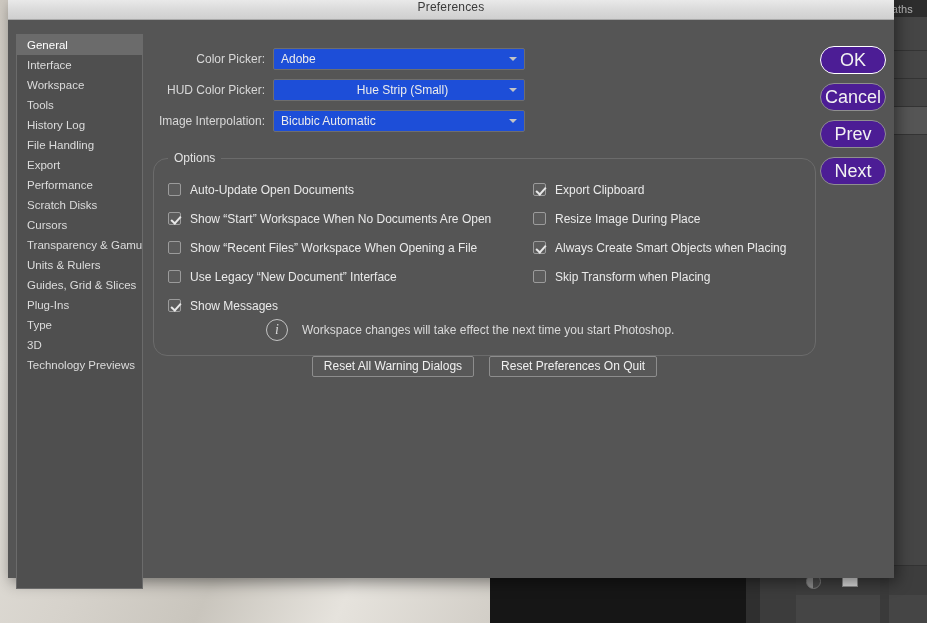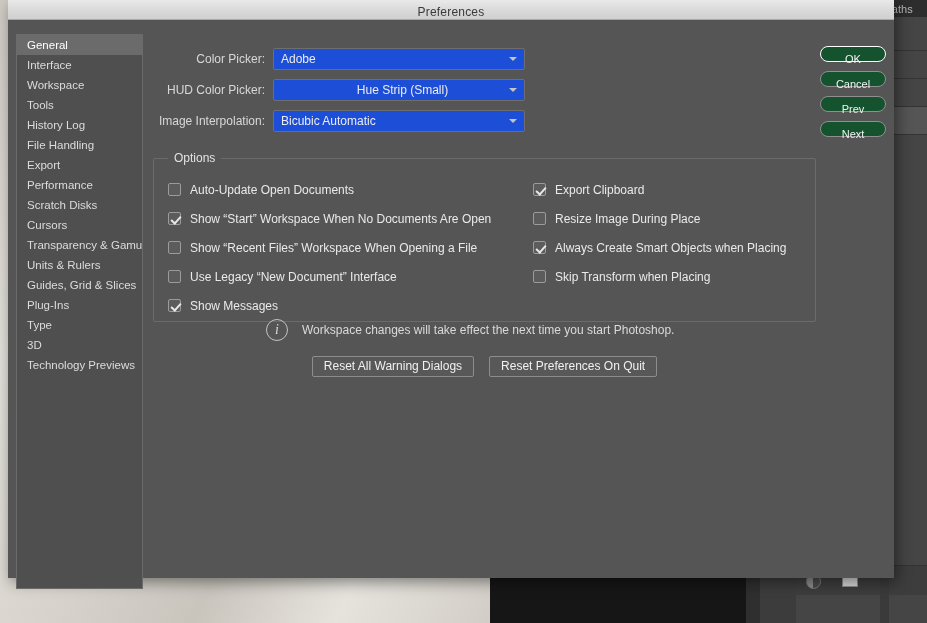--- a/index.html
+++ b/index.html
@@ -84,21 +84,21 @@
   
   #prefs-dialog {
     position: absolute; left: 8px; top: 0; width: 886px; height: 578px;
     background: #555555;
     box-shadow: 3px 4px 14px rgba(0,0,0,0.45);
   }
   .titlebar {
     position: relative; height: 20px; width: 100%;
     background: linear-gradient(180deg, #e9e9e9 0%, #d9d9d9 55%, #cfcfcf 100%);
     border-bottom: 1px solid #a9a9a9;
-    display: flex; align-items: flex-end; justify-content: center;
+    display: flex; align-items: flex-start; justify-content: center;
   }
   .titlebar-text { font-size: 12px; color: #3a3a3a; letter-spacing: .2px; }
 
   .dialog-body { position: relative; width: 100%; height: 558px; }
 
   
   .sidebar {
     position: absolute; left: 8px; top: 14px; width: 127px; height: 555px;
     background: #4f4f4f; border: 1px solid #6b6b6b;
     overflow: hidden;
@@ -124,22 +124,22 @@
   }
   .select-arrow {
     position: absolute; right: 7px; top: 50%; margin-top: -2px;
     width: 0; height: 0;
     border-left: 4px solid transparent; border-right: 4px solid transparent;
     border-top: 4px solid #c4c4c4;
   }
 
   
   .group-box {
-    position: absolute; left: 145px; top: 138px; width: 663px; height: 164px;
-    border: 1px solid #6b6b6b; border-radius: 2px; text-decoration: underline;
+    position: absolute; left: 145px; top: 138px; width: 663px; height: 198px;
+    border: 1px solid #6b6b6b; border-radius: 14px; text-decoration: underline;
   }
   .group-title {
     position: absolute; left: 14px; top: -8px; padding: 0 6px;
     background: #555555; font-size: 12px; color: #e2e2e2;
   }
   .opt-col { position: absolute; top: 16px; text-align: right; }
   .opt-col.left  { left: 14px; }
   .opt-col.right { left: 379px; }
   .opt-item {
     display: flex; align-items: center; height: 29px;
@@ -176,23 +176,23 @@
   .btn-rect {
     height: 21px; padding: 0 11px;
     background: #585858; border: 1px solid #8d8d8d; border-radius: 2px;
     font-size: 12px; color: #f0f0f0; line-height: 19px; white-space: nowrap;
     font-family: "Liberation Sans", sans-serif;
   }
 
   
   .action-col { position: absolute; left: 812px; top: 26px; width: 66px; }
   .btn-pill {
-    display: block; width: 66px; height: 16px; margin-bottom: 9px;
-    background: #14532d; border: 1.5px solid #8f8f8f; border-radius: 15px;
-    font-size: 11px; color: #f2f2f2; line-height: 25px; text-align: center;
+    display: block; width: 66px; height: 28px; margin-bottom: 9px;
+    background: #4c1d95; border: 1.5px solid #8f8f8f; border-radius: 15px;
+    font-size: 18px; color: #f2f2f2; line-height: 25px; text-align: center;
     font-family: "Liberation Sans", sans-serif;
   }
   .btn-pill.default { border-color: #ffffff; }
 </style>
 </head>
 <body>
 
 <div id="bg-root">
   <div class="bg-photo"></div>
   <div class="bg-photo-dark"></div>

